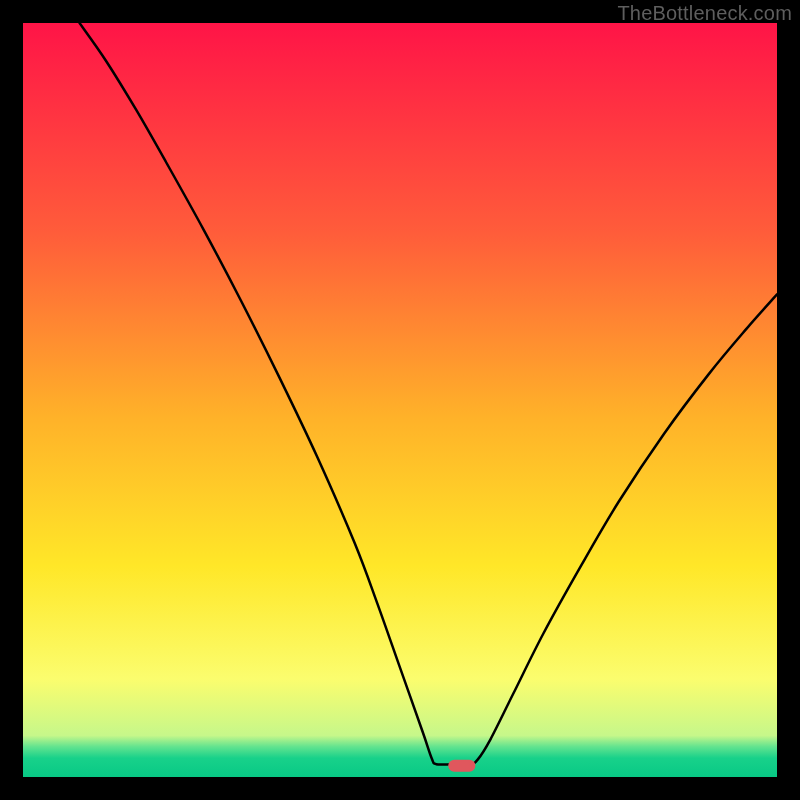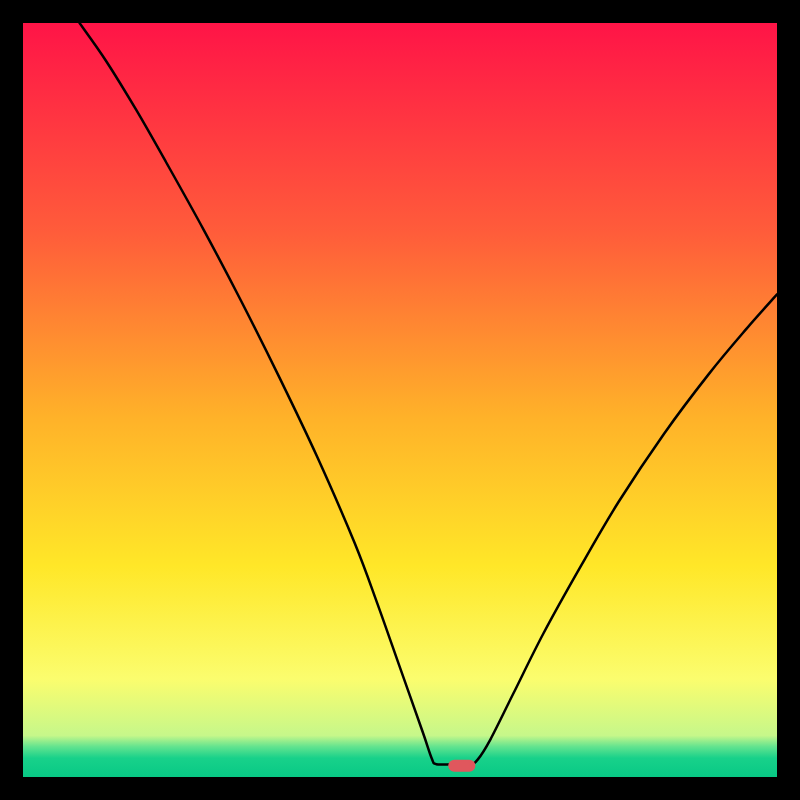--- a/index.html
+++ b/index.html
@@ -38,20 +38,21 @@
     font-size: 20px;
     font-weight: 500;
     letter-spacing: 0.2px;
     pointer-events: none;
   }
 </style>
 </head>
 <body>
 
 <div class="chart-container">
+  <div class="watermark">TheBottleneck.com</div>
   <div class="plot-area">
     <svg id="chart-svg" viewBox="0 0 754 754">
       <defs>
         <linearGradient id="bg-grad" x1="0" y1="0" x2="0" y2="1">
             <stop offset="0%" stop-color="#ff1447"></stop>
             <stop offset="28%" stop-color="#ff5d3a"></stop>
             <stop offset="52%" stop-color="#ffb129"></stop>
             <stop offset="72%" stop-color="#ffe728"></stop>
             <stop offset="87%" stop-color="#fbfd6e"></stop>
             <stop offset="94.5%" stop-color="#c6f78a"></stop>

